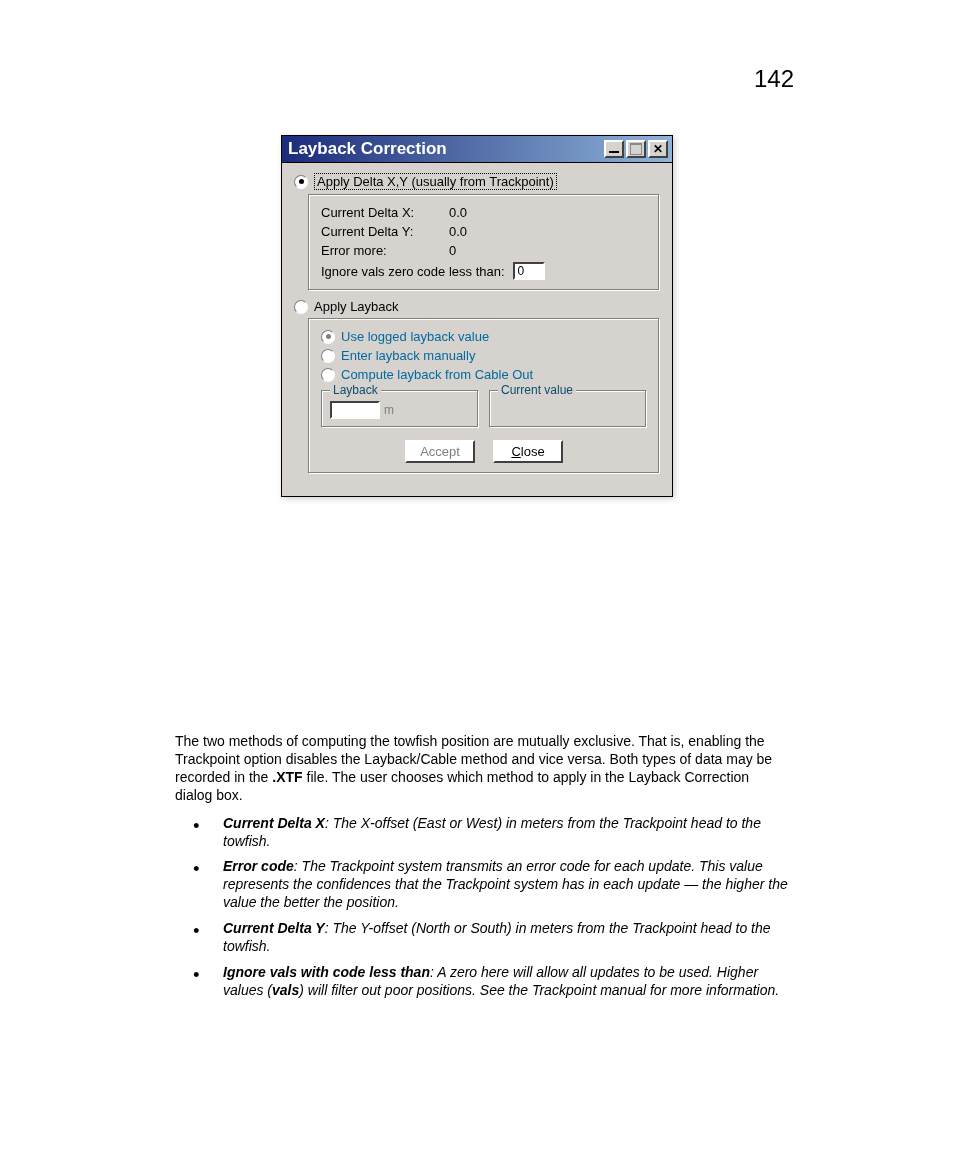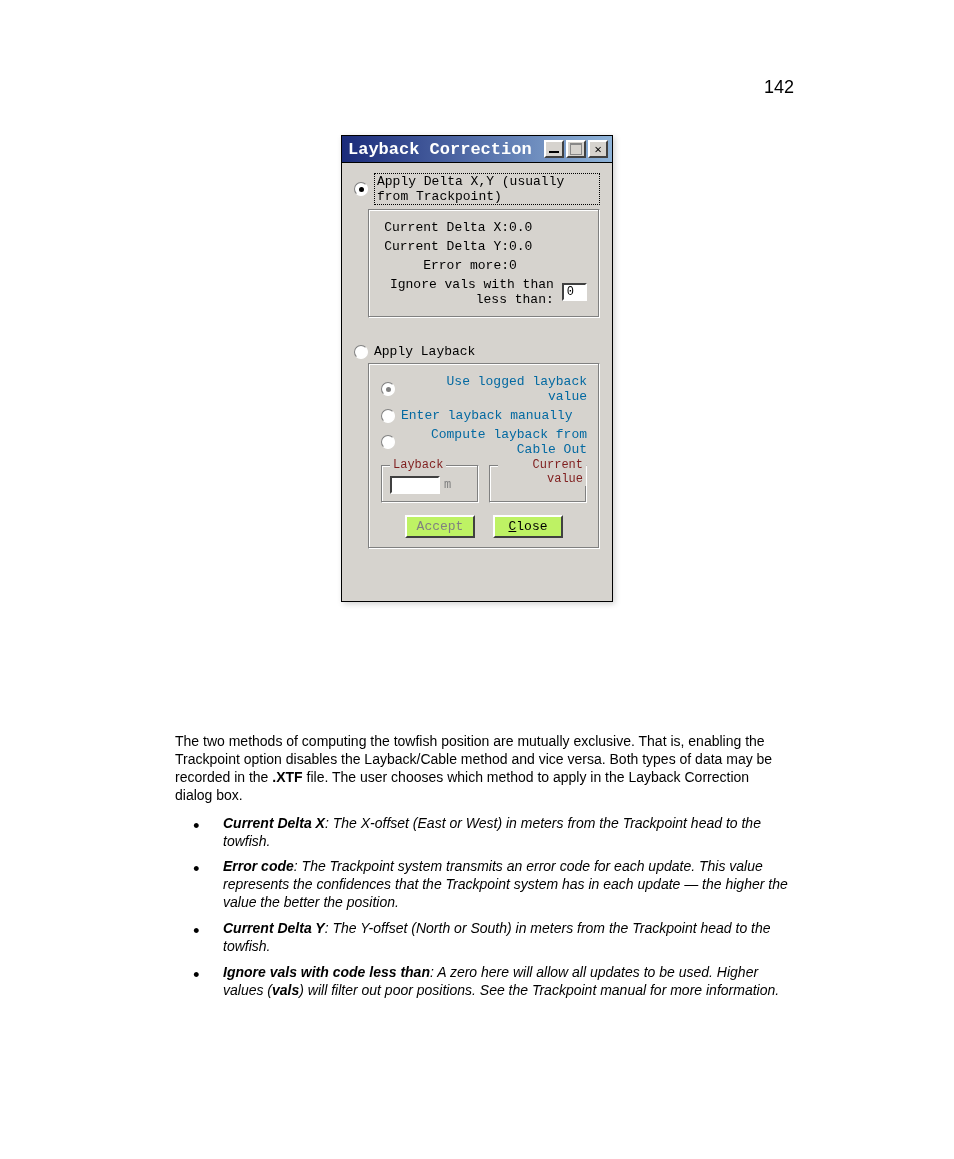--- a/index.html
+++ b/index.html
@@ -5,34 +5,34 @@
   body {
     margin: 0;
     font-family: Arial, Helvetica, sans-serif;
     background: #fff;
     width: 954px;
     height: 1159px;
     position: relative;
   }
   .page-number {
     position: absolute;
-    top: 77px;
+    top: 65px;
     right: 160px;
-    font-size: 18px;
+    font-size: 24px;
   }
   .dialog-wrap {
     position: absolute;
     top: 135px;
     left: 50%;
     transform: translateX(-50%);
   }
   .dialog {
-    width: 272px;
+    width: 392px;
     box-shadow: 2px 2px 6px rgba(0,0,0,0.18);
-    font-family: Liberation Mono, monospace;
+    font-family: Liberation Sans, sans-serif;
   }
   .titlebar {
     height: 26px;
     background: linear-gradient(to right, #1b2b7a, #8fb4d9);
     color: #fff;
     display: flex;
     align-items: center;
     padding: 0 4px 0 6px;
     font-size: 17px;
     font-weight: bold;
@@ -51,21 +51,21 @@
     display: flex; align-items: center; justify-content: center;
     font-size: 12px; font-weight: bold; color: #000;
     box-sizing: border-box;
   }
   .winbtn.disabled { color: #888; }
   .winbtn .min { width: 10px; border-bottom: 2px solid #000; margin-top: 6px; }
   .winbtn .max { width: 10px; height: 9px; border: 1px solid #888; border-top: 2px solid #888; }
   .client {
     background: #d6d3ce;
     border: 1px solid #000;
-    padding: 10px 12px 26px 12px;
+    padding: 10px 12px 14px 12px;
   }
   .radio-row {
     display: flex; align-items: center;
     font-size: 13px; color: #000;
     margin-bottom: 4px;
     gap: 6px;
   }
   .radio-outer {
     width: 12px; height: 12px; border-radius: 50%;
     background: #fff;
@@ -84,23 +84,22 @@
   .radio-row.disabled { color: #0369a1; }
   .focus-label {
     border: 1px dotted #000;
     padding: 0 2px;
   }
   .groupbox {
     border: 1px solid #808080;
     border-right-color: #fff;
     border-bottom-color: #fff;
     box-shadow: inset -1px -1px 0 #808080, inset 1px 1px 0 #fff;
-    margin: 4px 0 26px 14px;
+    margin: 4px 0 8px 14px;
     padding: 10px 12px;
-    text-align: right;
   }
   .kv { display: flex; font-size: 13px; margin-bottom: 4px; }
   .kv .k { width: 128px; }
   .kv .v { }
   .ignore-row { display: flex; align-items: center; font-size: 13px; gap: 8px; }
   .sunken-input {
     width: 32px; height: 18px;
     background: #fff;
     border-top: 2px solid #404040;
     border-left: 2px solid #404040;
@@ -117,29 +116,29 @@
     border: 1px solid #808080;
     border-right-color: #fff;
     border-bottom-color: #fff;
     box-shadow: inset -1px -1px 0 #808080, inset 1px 1px 0 #fff;
     padding: 10px 8px 8px 8px;
     flex: 1;
   }
   .gb-legend {
     position: absolute; top: -8px; left: 8px;
     background: #d6d3ce; padding: 0 3px;
-    font-size: 12px; color: #7f1d1d;
+    font-size: 12px; color: #0c4a6e;
   }
   .gb-small .sunken-input { width: 50px; color: #808080; }
   .gb-small .unit { font-size: 12px; color: #808080; margin-left: 4px; }
   .gb-row2 { display: flex; align-items: center; }
   .btn-row { display: flex; justify-content: center; gap: 18px; margin-top: 4px; }
   .btn {
     min-width: 70px; height: 23px;
-    background: #bef264;
+    background: #ffffff;
     border-top: 2px solid #fff;
     border-left: 2px solid #fff;
     border-right: 2px solid #404040;
     border-bottom: 2px solid #404040;
     font-size: 13px;
     display: flex; align-items: center; justify-content: center;
     box-sizing: border-box;
   }
   .btn.disabled { color: #808080; }
   .btn .ul { text-decoration: underline; }
@@ -205,21 +204,21 @@
         </div>
         <div class="kv">
           <span class="k">Current Delta Y:</span>
           <span class="v">0.0</span>
         </div>
         <div class="kv">
           <span class="k">Error more:</span>
           <span class="v">0</span>
         </div>
         <div class="ignore-row">
-          <span>Ignore vals with than less than:</span>
+          <span>Ignore vals zero code less than:</span>
           <span class="sunken-input">0</span>
         </div>
       </div>
 
       <div class="radio-row">
         <span class="radio-outer unchecked"></span>
         <span>Apply Layback</span>
       </div>
 
       <div class="groupbox">

